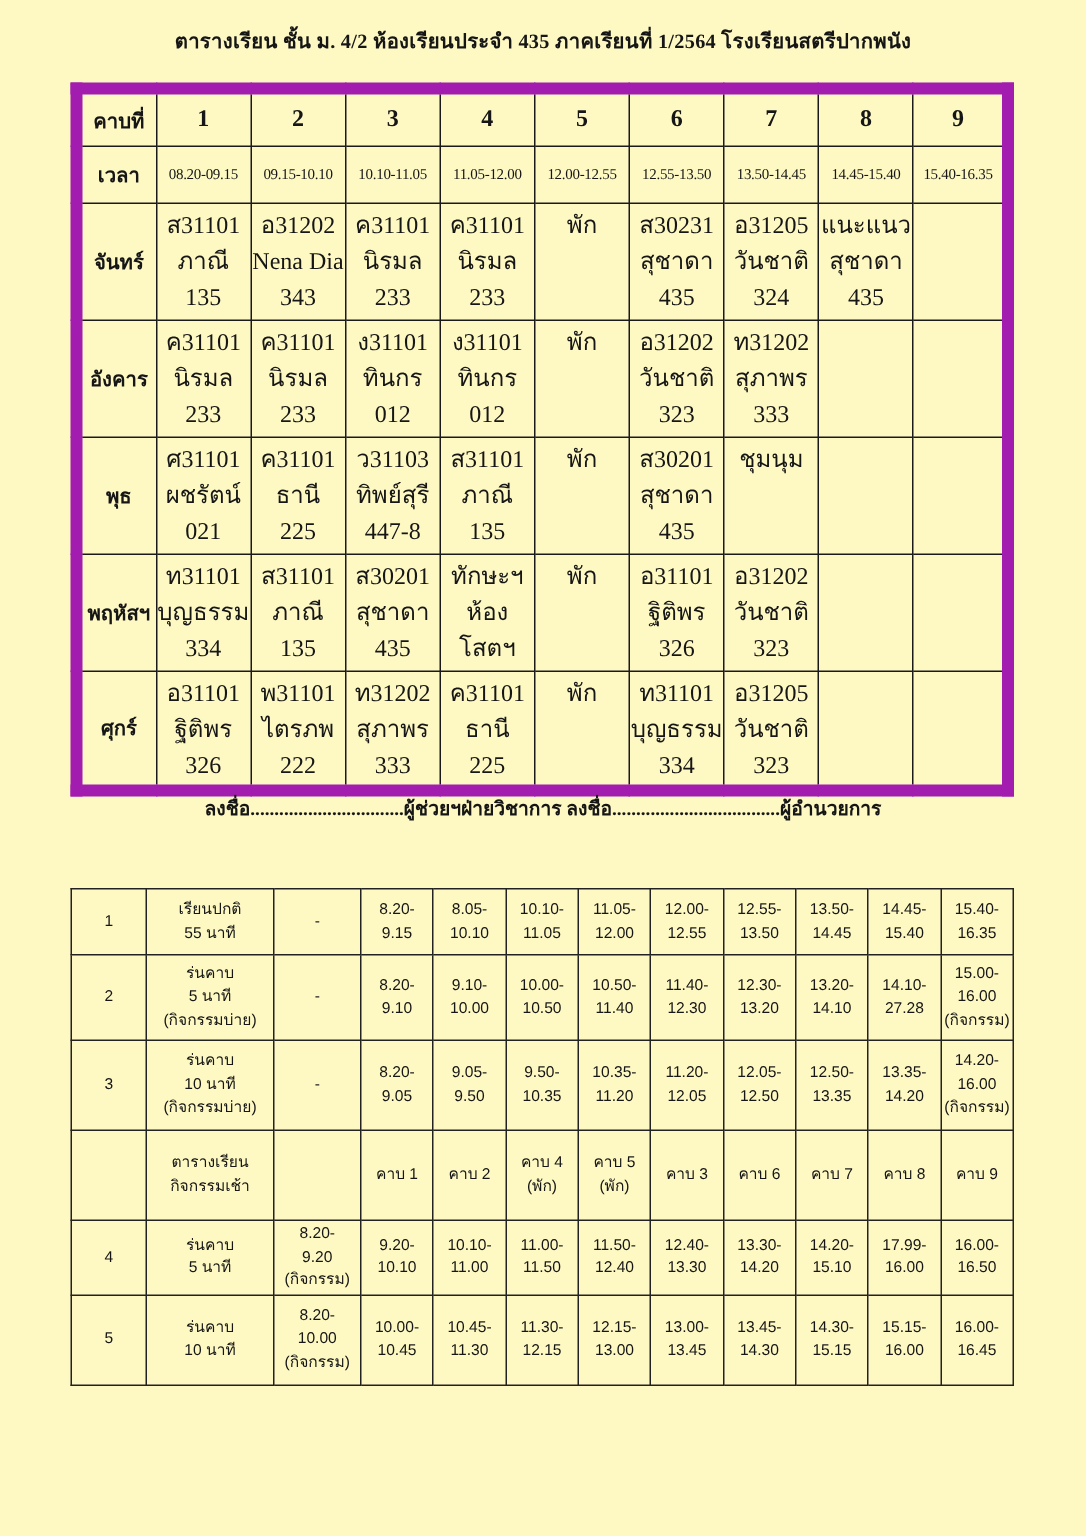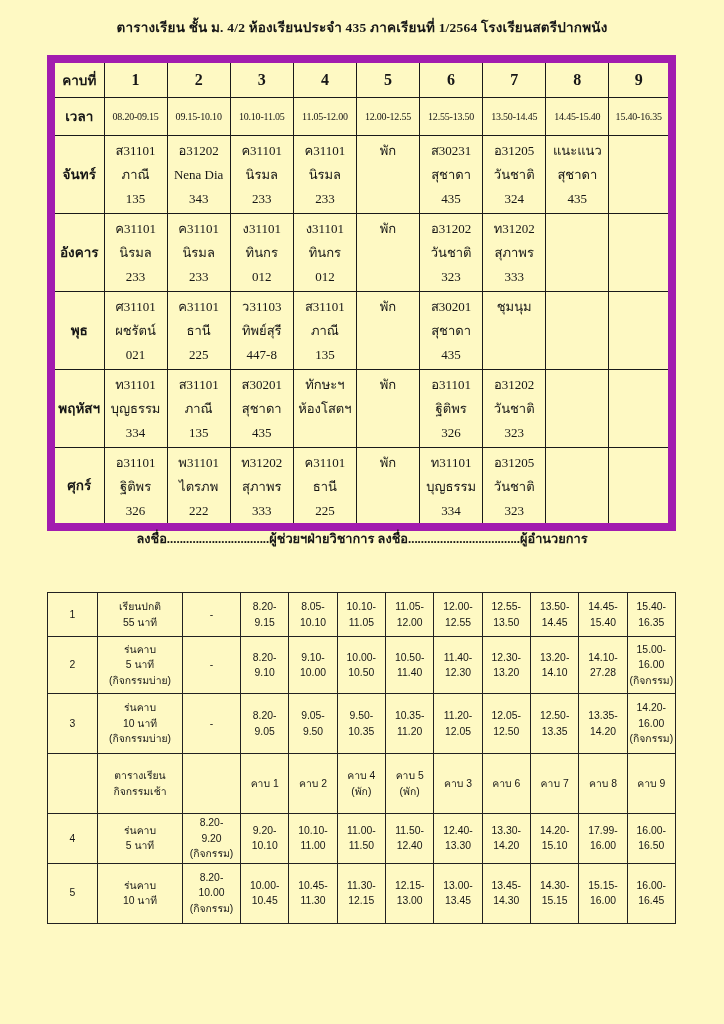--- a/index.html
+++ b/index.html
@@ -35,21 +35,21 @@
   table.t1 tr:nth-child(1){height:38px;}
   table.t1 tr:nth-child(2){height:38px;margin-top:26px;}
   table.t1 tr:nth-child(n+3){height:78px;}
   table.t1 .hdr{font-size:16px;font-weight:700;vertical-align:middle;}
   table.t1 th.daycol{font-size:13.5px;font-weight:700;vertical-align:middle;}
   table.t1 td.time{
     font-size:10px;font-weight:400;vertical-align:middle;
     letter-spacing:-0.2px;
   }
   table.t1 td.cell{
-    font-size:13px;
+    font-size:16px;
     vertical-align:top;
     padding-top:3px;
     line-height:24px;
     white-space:pre-line;
   }
   
   .sig{
     position:absolute;top:528px;left:0;right:0;
     text-align:center;font-size:12.8px;font-weight:700;
   }

